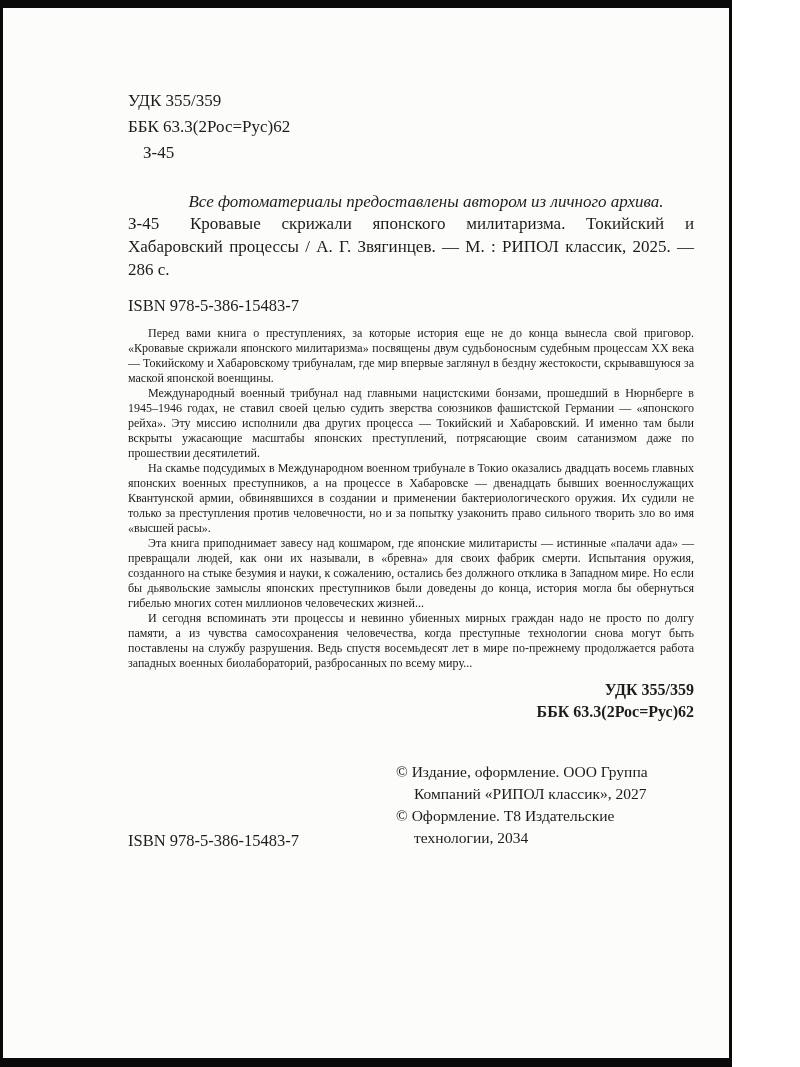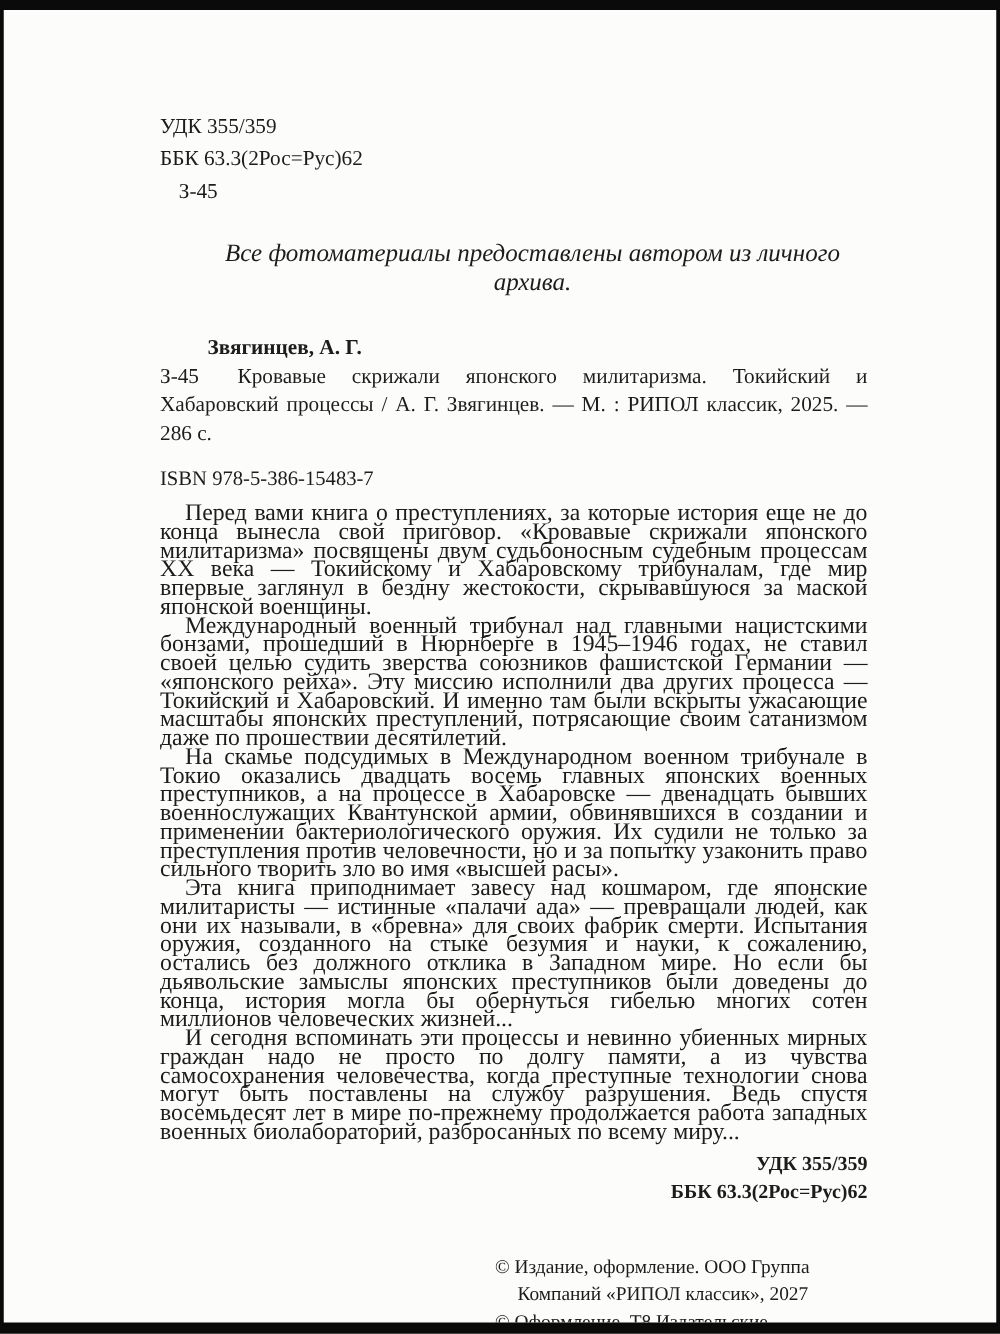--- a/index.html
+++ b/index.html
@@ -3,21 +3,21 @@
 <meta charset="utf-8">
 <style>
   * { margin: 0; padding: 0; box-sizing: border-box; }
   html, body { width: 800px; height: 1067px; }
   body {
     background: #ffffff;
     font-family: "Liberation Serif", serif;
     color: #1c1c1c;
   }
   .page {
-    width: 800px;
+    width: 732px;
     height: 1067px;
     background: #fcfcfa;
     border-left: 3px solid #0a0a0a;
     border-right: 3px solid #0a0a0a;
     border-top: 8px solid #0a0a0a;
     border-bottom: 9px solid #0a0a0a;
     position: relative;
     overflow: hidden;
   }
   .content {
@@ -29,21 +29,21 @@
 
   
   .top-codes { font-size: 17px; line-height: 26px; }
   .top-codes .code-line3 { padding-left: 15px; }
 
   
   .photo-credit {
     margin-top: 26px;
     text-align: center;
     font-style: italic;
-    font-size: 20px;
+    font-size: 17px;
     padding-left: 30px;
   }
 
   
   .catalog-author {
     margin-top: 28px;
     padding-left: 38px;
     font-weight: bold;
     font-size: 17px;
     line-height: 23px;
@@ -64,21 +64,21 @@
   }
   .catalog-isbn {
     margin-top: 14px;
     font-size: 16.5px;
     line-height: 21px;
   }
 
   
   .annotation {
     margin-top: 10px;
-    font-size: 19px;
+    font-size: 12px;
     line-height: 15px;
     text-align: justify;
   }
   .annotation p { text-indent: 20px; }
 
   
   .codes-right {
     margin-top: 8px;
     text-align: right;
     font-weight: bold;
@@ -116,21 +116,20 @@
   <div class="content">
 
     <div class="top-codes">
       <div>УДК 355/359</div>
       <div>ББК 63.3(2Рос=Рус)62</div>
       <div class="code-line3">З-45</div>
     </div>
 
     <div class="photo-credit">Все фотоматериалы предоставлены автором из личного архива.</div>
 
-    <div class="catalog-author">Звягинцев, А. Г.</div>
 
     <div class="catalog-entry">
       <span class="entry-code">З-45</span>
       <p class="entry-text">Кровавые скрижали японского милитаризма. Токийский и Хабаровский процессы / А. Г. Звягинцев. — М. : РИПОЛ классик, 2025. — 286 с.</p>
     </div>
 
     <div class="catalog-isbn">ISBN 978-5-386-15483-7</div>
 
     <div class="annotation">
       <p>Перед вами книга о преступлениях, за которые история еще не до конца вынесла свой приговор. «Кровавые скрижали японского милитаризма» посвящены двум судьбоносным судебным процессам XX века — Токийскому и Хабаровскому трибуналам, где мир впервые заглянул в бездну жестокости, скрывавшуюся за маской японской военщины.</p>

